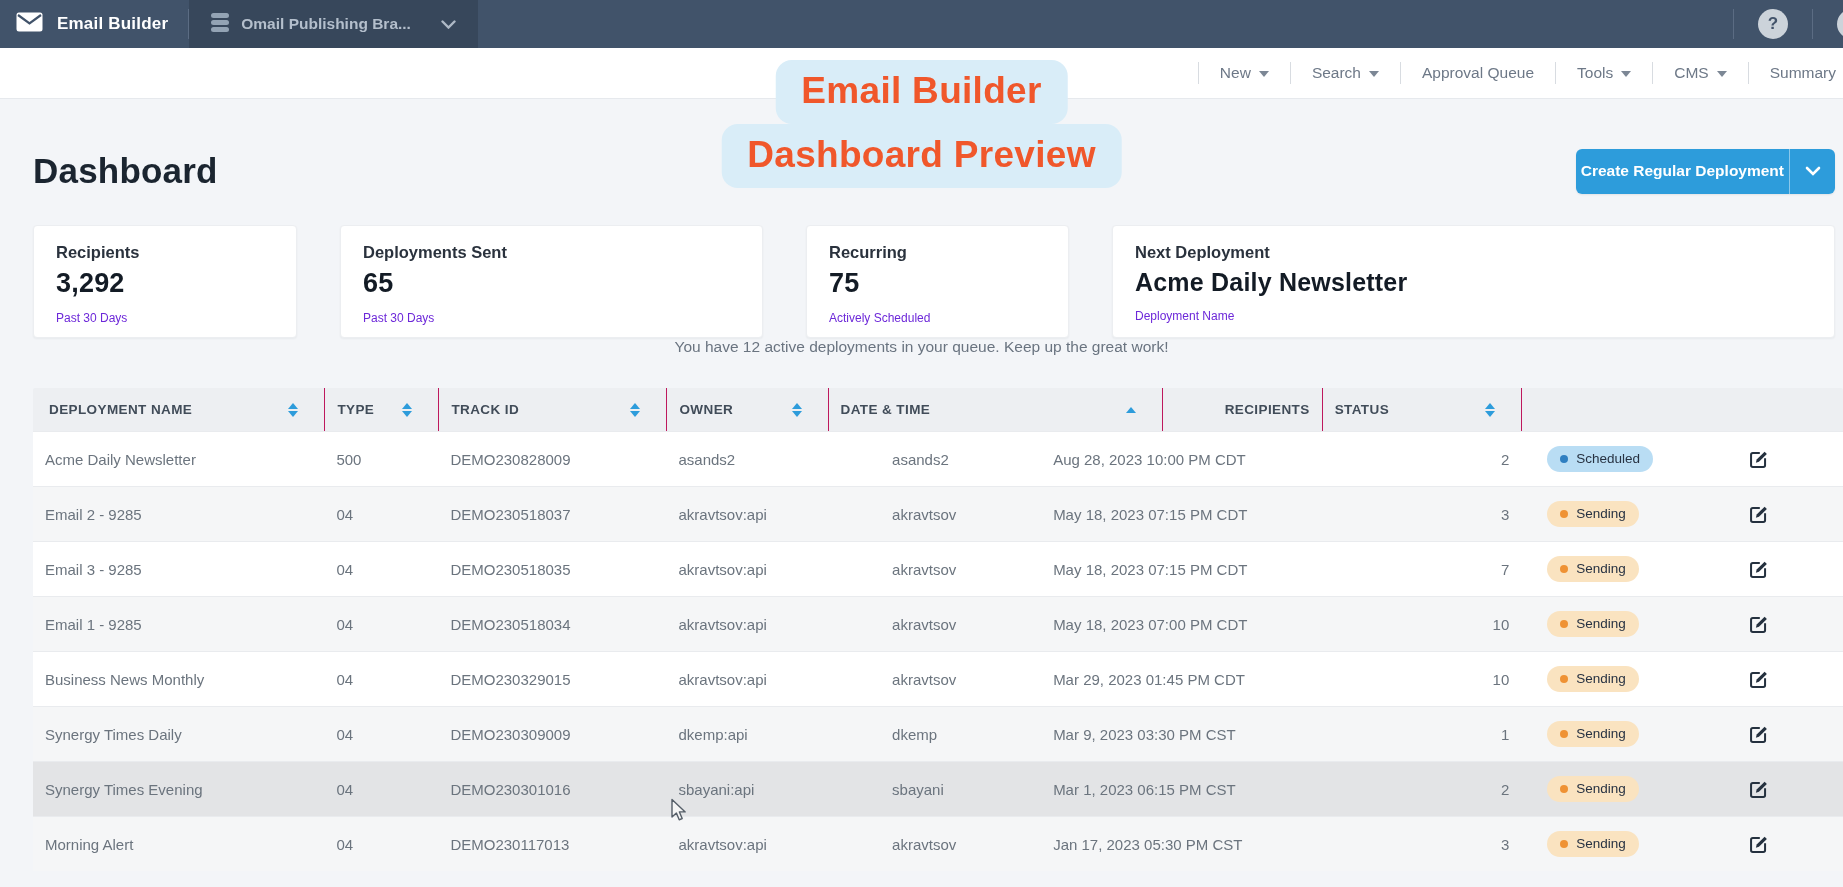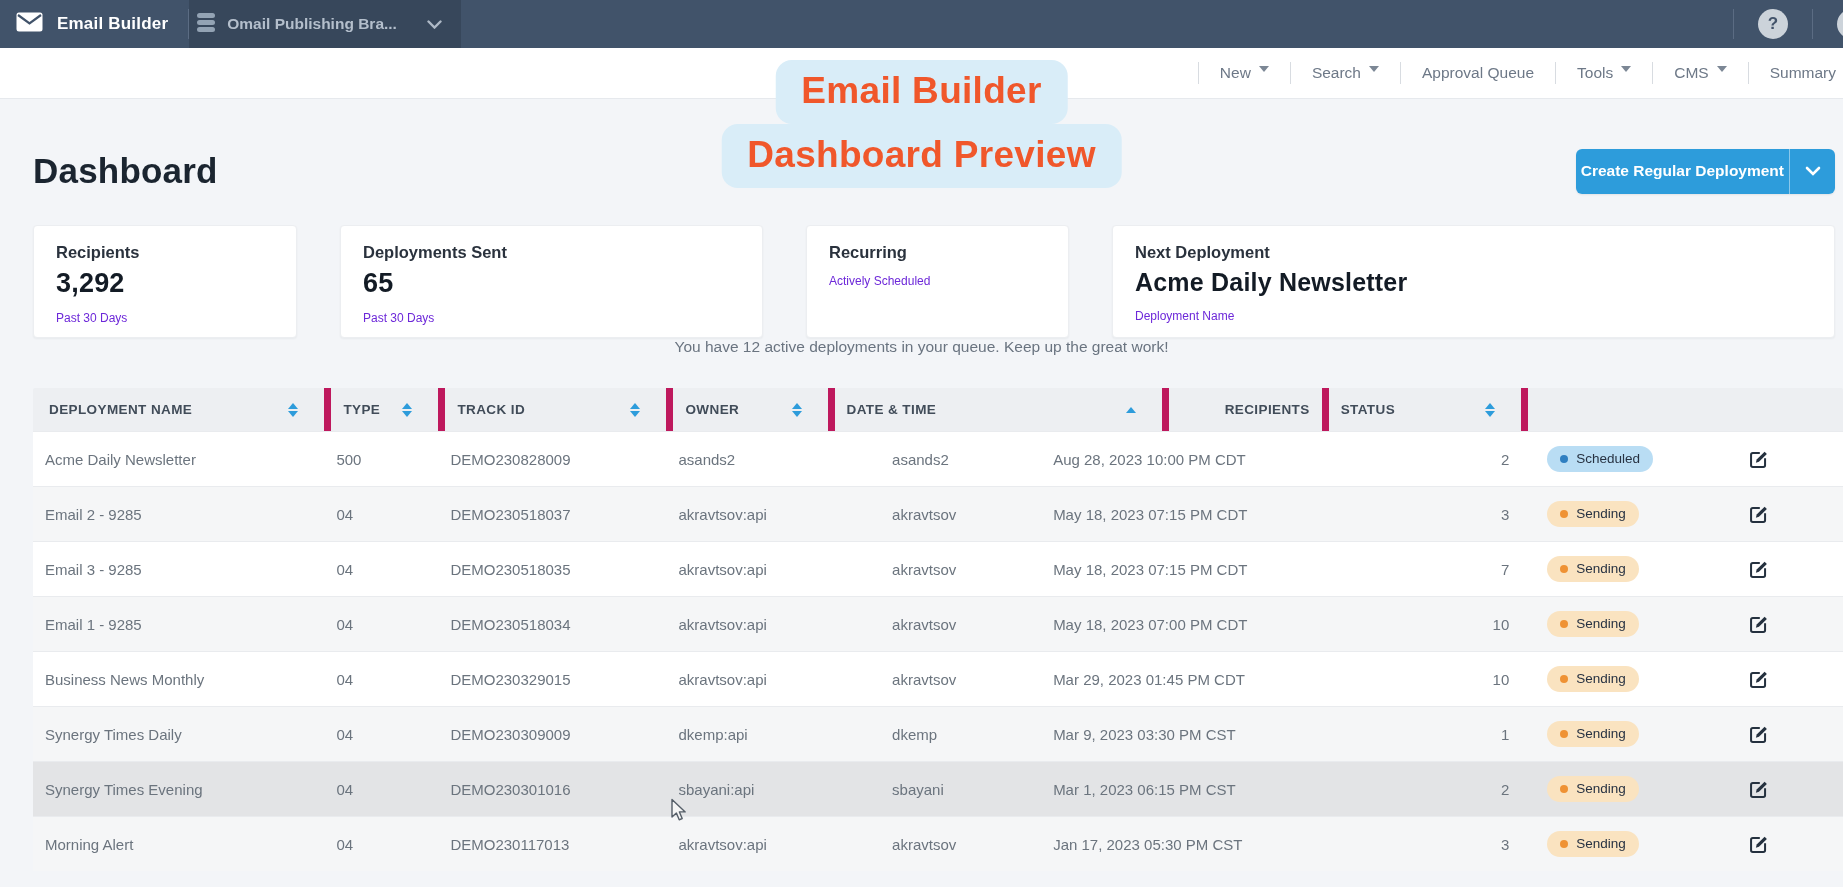--- a/index.html
+++ b/index.html
@@ -15,21 +15,21 @@
   .topbar {
     height:48px; background:var(--topbar,#41536a);
     display:flex; align-items:stretch; justify-content:space-between;
   }
   .topbar-left { display:flex; align-items:stretch; }
   .logo-wrap { display:flex; align-items:center; gap:14px; padding:0 20px 0 16px; }
   .app-title { color:#fff; font-weight:bold; font-size:17px; letter-spacing:.2px; }
   .tb-divider { width:1px; background:#5b6c83; margin:9px 0; }
   .brand-switcher {
     display:flex; align-items:center; gap:12px;
-    background:rgba(0,0,0,.14); padding:0 8px; min-width:272px;
+    background:rgba(0,0,0,.14); padding:0 22px; min-width:272px;
     cursor:pointer;
   }
   .brand-switcher .brand-label { color:#b4bfcc; font-size:15.5px; font-weight:bold; }
   .topbar-right { display:flex; align-items:center; gap:0; }
   .help-circle {
     width:30px; height:30px; border-radius:50%;
     background:#ccd3da; color:#42536a; font-weight:bold; font-size:17px;
     display:flex; align-items:center; justify-content:center;
     margin:0 24px; cursor:pointer;
   }
@@ -38,21 +38,21 @@
     background:#ccd3da; margin-left:24px; margin-right:-24px; cursor:pointer;
   }
 
   
   .navbar {
     height:51px; background:#fff; border-bottom:1px solid #e6e9ed;
     display:flex; align-items:center; justify-content:flex-end;
     padding-right:0; overflow:hidden;
   }
   .nav-item {
-    display:flex; align-items:flex-start; gap:8px;
+    display:flex; align-items:center; gap:8px;
     color:#6d7887; font-size:15.5px; padding:0 21px; cursor:pointer; white-space:nowrap;
   }
   .nav-item:last-child { margin-right:-14px; }
   .nav-divider { width:1px; height:22px; background:#d8dce1; }
   .caret-down {
     width:0; height:0; border-left:5px solid transparent; border-right:5px solid transparent;
     border-top:6px solid #7c8795; margin-top:2px;
   }
 
   
@@ -105,21 +105,21 @@
   .table { margin:32px 0 0 33px; }
   .thead {
     display:flex; background:#edeff2; height:43px; align-items:center;
     border-radius:2px 2px 0 0;
   }
   .th {
     display:flex; align-items:center; gap:10px; height:100%;
     font-size:13.5px; font-weight:bold; color:#414c59; letter-spacing:.4px;
     padding:0 12px; cursor:pointer;
   }
-  .th + .th { border-left:7px solid #be185d; }
+  .th + .th { border-left:1px solid #be185d; }
   .sort { display:flex; flex-direction:column; gap:2px; margin-left:auto; margin-right:14px; }
   .tri-up { width:0; height:0; border-left:5px solid transparent; border-right:5px solid transparent; border-bottom:6px solid var(--accent,#2d9cdb); }
   .tri-down { width:0; height:0; border-left:5px solid transparent; border-right:5px solid transparent; border-top:6px solid var(--accent,#2d9cdb); }
 
   .col-name      { width:16.1%; padding-left:16px; }
   .col-type      { width:6.3%; }
   .col-track_id  { width:12.6%; }
   .col-entered_by{ width:11.8%; }
   .col-owner     { width:8.9%; }
   .col-datetime  { width:18.5%;gap:24px; }
@@ -247,20 +247,21 @@
       <div class="card-value">3,292</div>
       <div class="card-sub">Past 30 Days</div>
     </div>
     <div class="card card-deployments">
       <div class="card-label">Deployments Sent</div>
       <div class="card-value">65</div>
       <div class="card-sub">Past 30 Days</div>
     </div>
     <div class="card card-recurring">
       <div class="card-label">Recurring</div>
+      <div class="card-value">75</div>
       <div class="card-sub">Actively Scheduled</div>
     </div>
     <div class="card card-next">
       <div class="card-label">Next Deployment</div>
       <div class="card-value">Acme Daily Newsletter</div>
       <div class="card-sub">Deployment Name</div>
     </div>
   </div>
 
 <div class="queue-message">You have 12 active deployments in your queue. Keep up the great work!</div>

